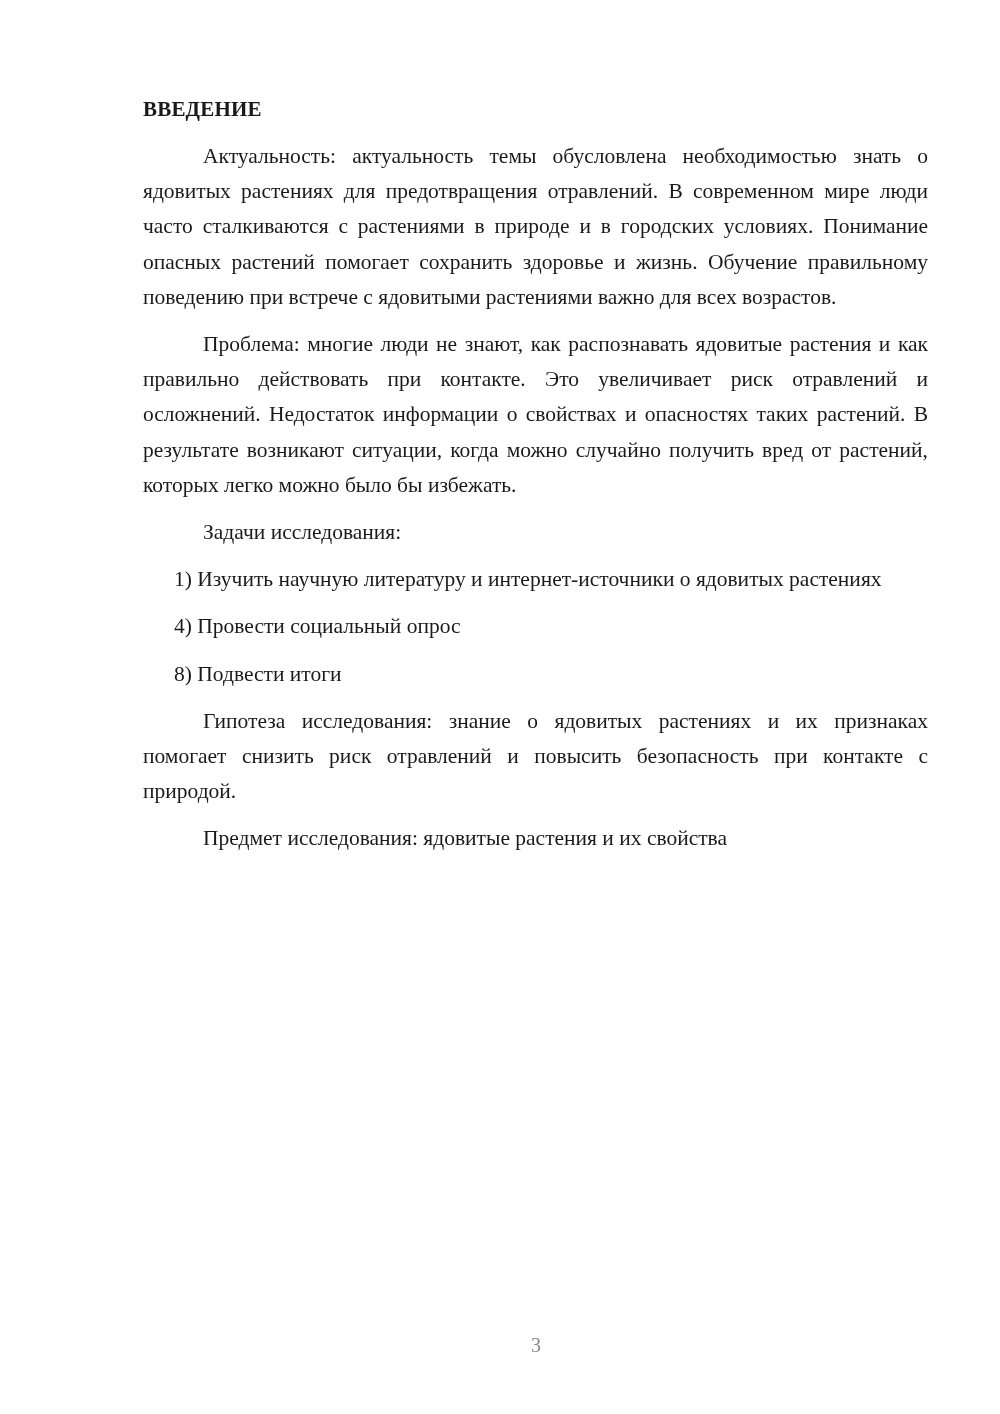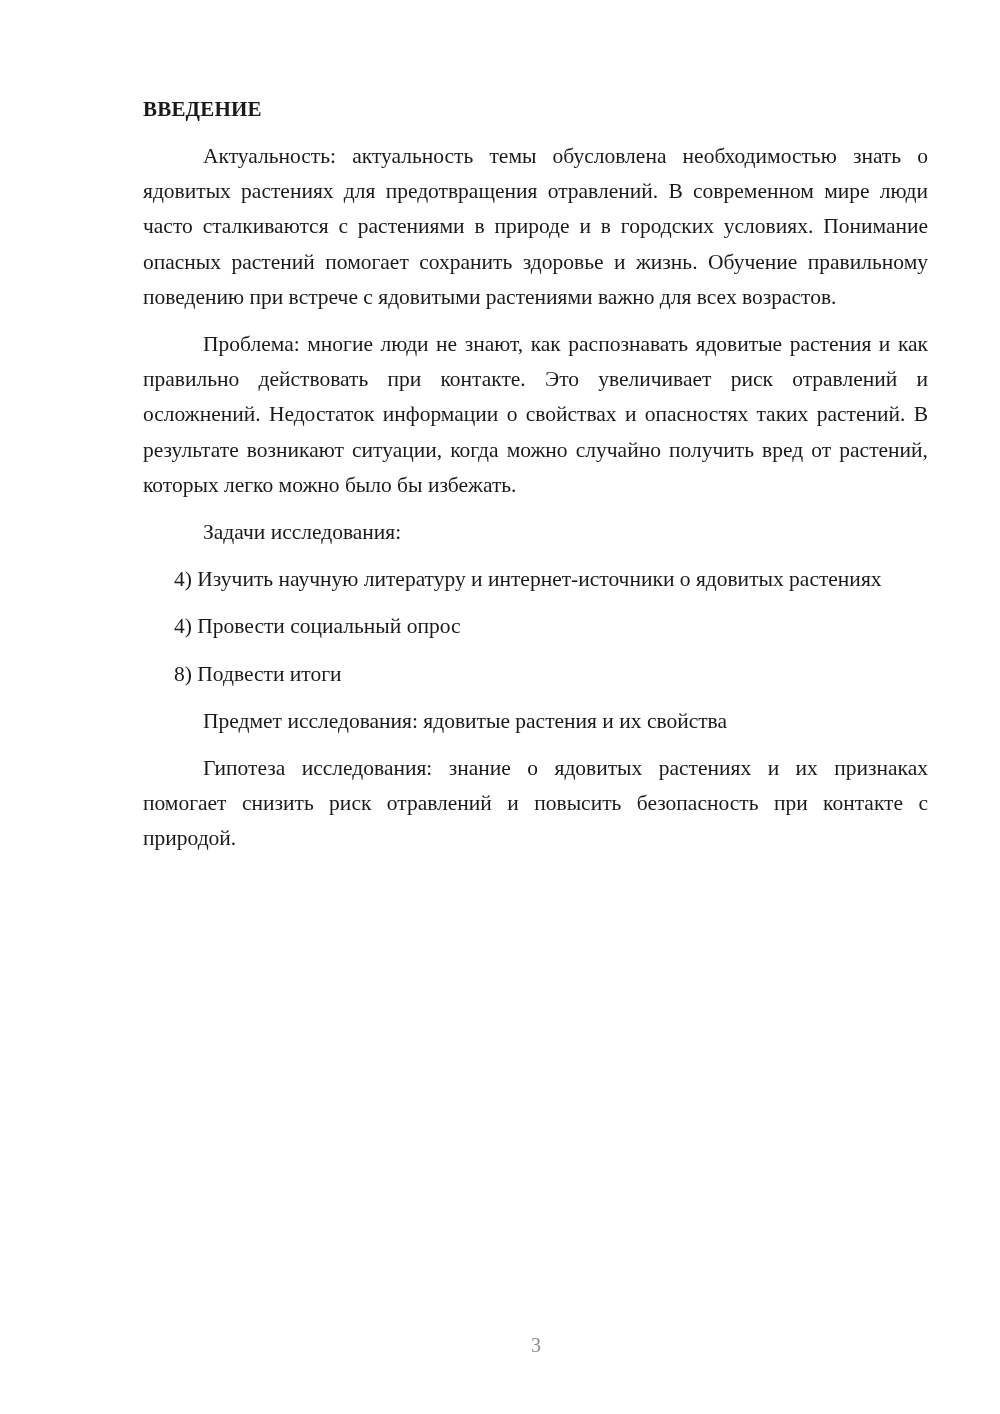--- a/index.html
+++ b/index.html
@@ -53,22 +53,22 @@
 <body>
 
 <div class="page">
   <h1 class="title">ВВЕДЕНИЕ</h1>
 
   <p>Актуальность: актуальность темы обусловлена необходимостью знать о ядовитых растениях для предотвращения отравлений. В современном мире люди часто сталкиваются с растениями в природе и в городских условиях. Понимание опасных растений помогает сохранить здоровье и жизнь. Обучение правильному поведению при встрече с ядовитыми растениями важно для всех возрастов.</p>
   <p>Проблема: многие люди не знают, как распознавать ядовитые растения и как правильно действовать при контакте. Это увеличивает риск отравлений и осложнений. Недостаток информации о свойствах и опасностях таких растений. В результате возникают ситуации, когда можно случайно получить вред от растений, которых легко можно было бы избежать.</p>
   <p>Задачи исследования:</p>
 
   <div>
-    <p class="list">4) Изучить научную литературу и интернет-источники о ядовитых растениях</p>
+    <p class="list">1) Изучить научную литературу и интернет-источники о ядовитых растениях</p>
     <p class="list">4) Провести социальный опрос</p>
     <p class="list">8) Подвести итоги</p>
   </div>
 
+  <p>Гипотеза исследования: знание о ядовитых растениях и их признаках помогает снизить риск отравлений и повысить безопасность при контакте с природой.</p>
   <p>Предмет исследования: ядовитые растения и их свойства</p>
-  <p>Гипотеза исследования: знание о ядовитых растениях и их признаках помогает снизить риск отравлений и повысить безопасность при контакте с природой.</p>
 </div>
 
 <div class="page-number">3</div>
 
 </body></html>

